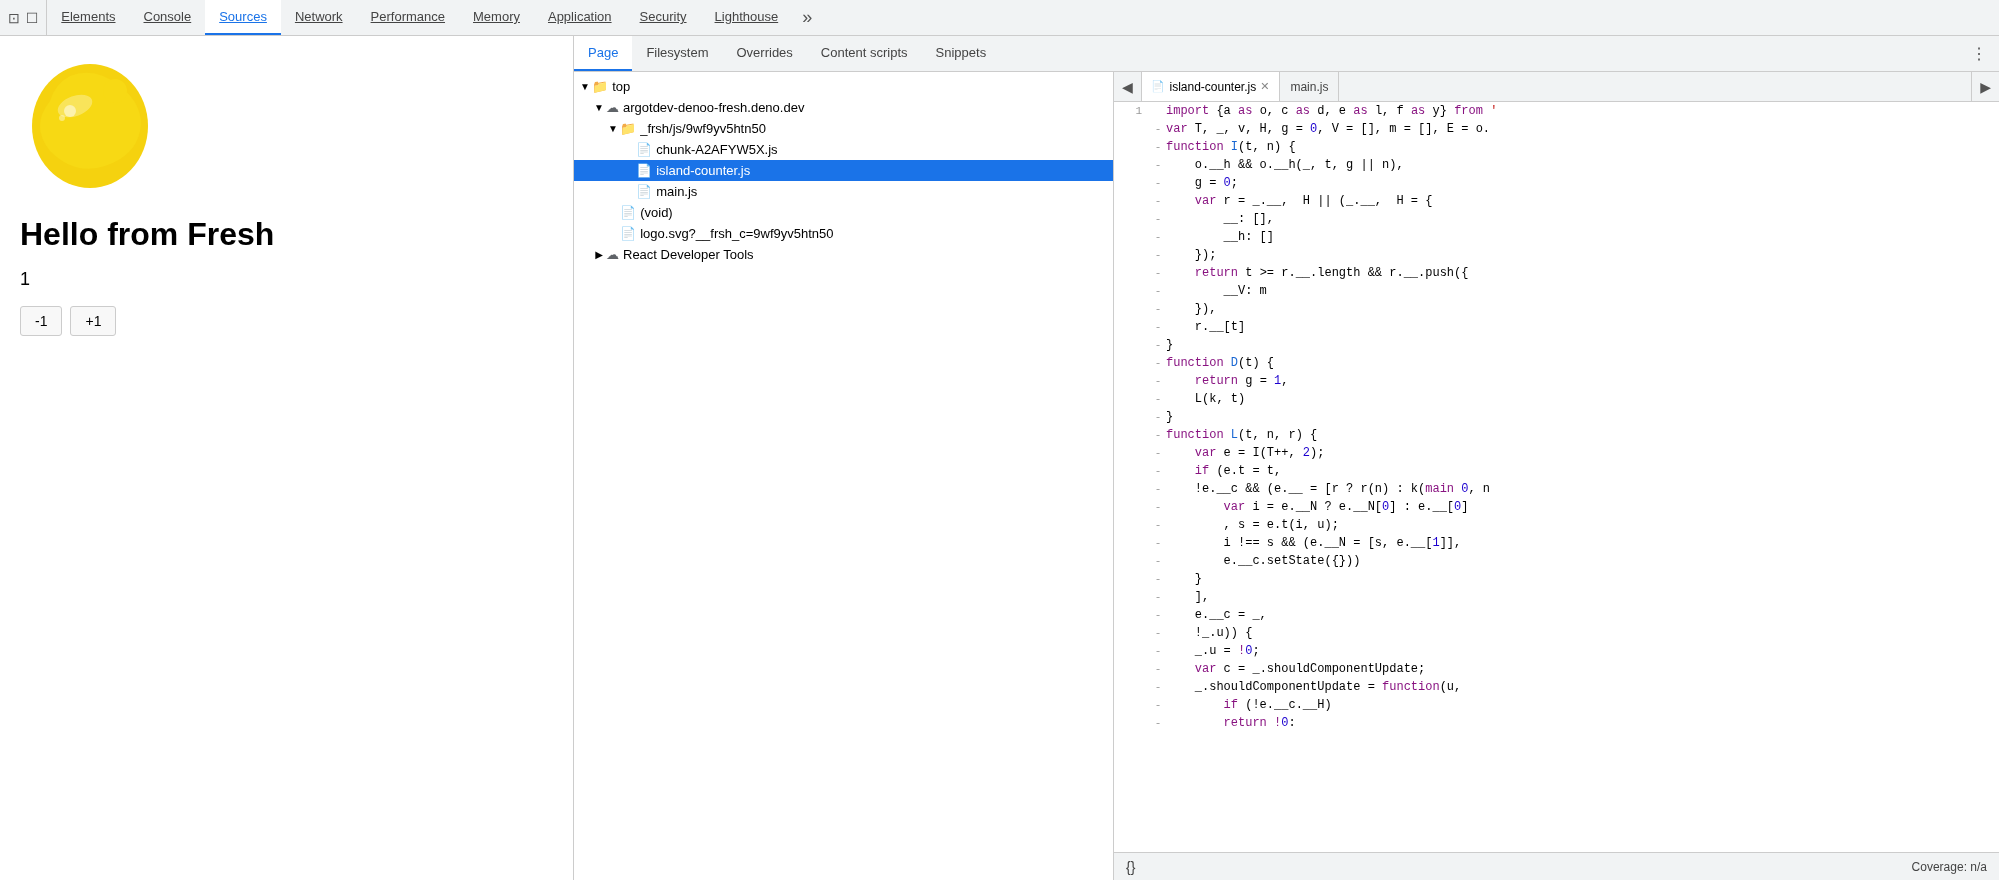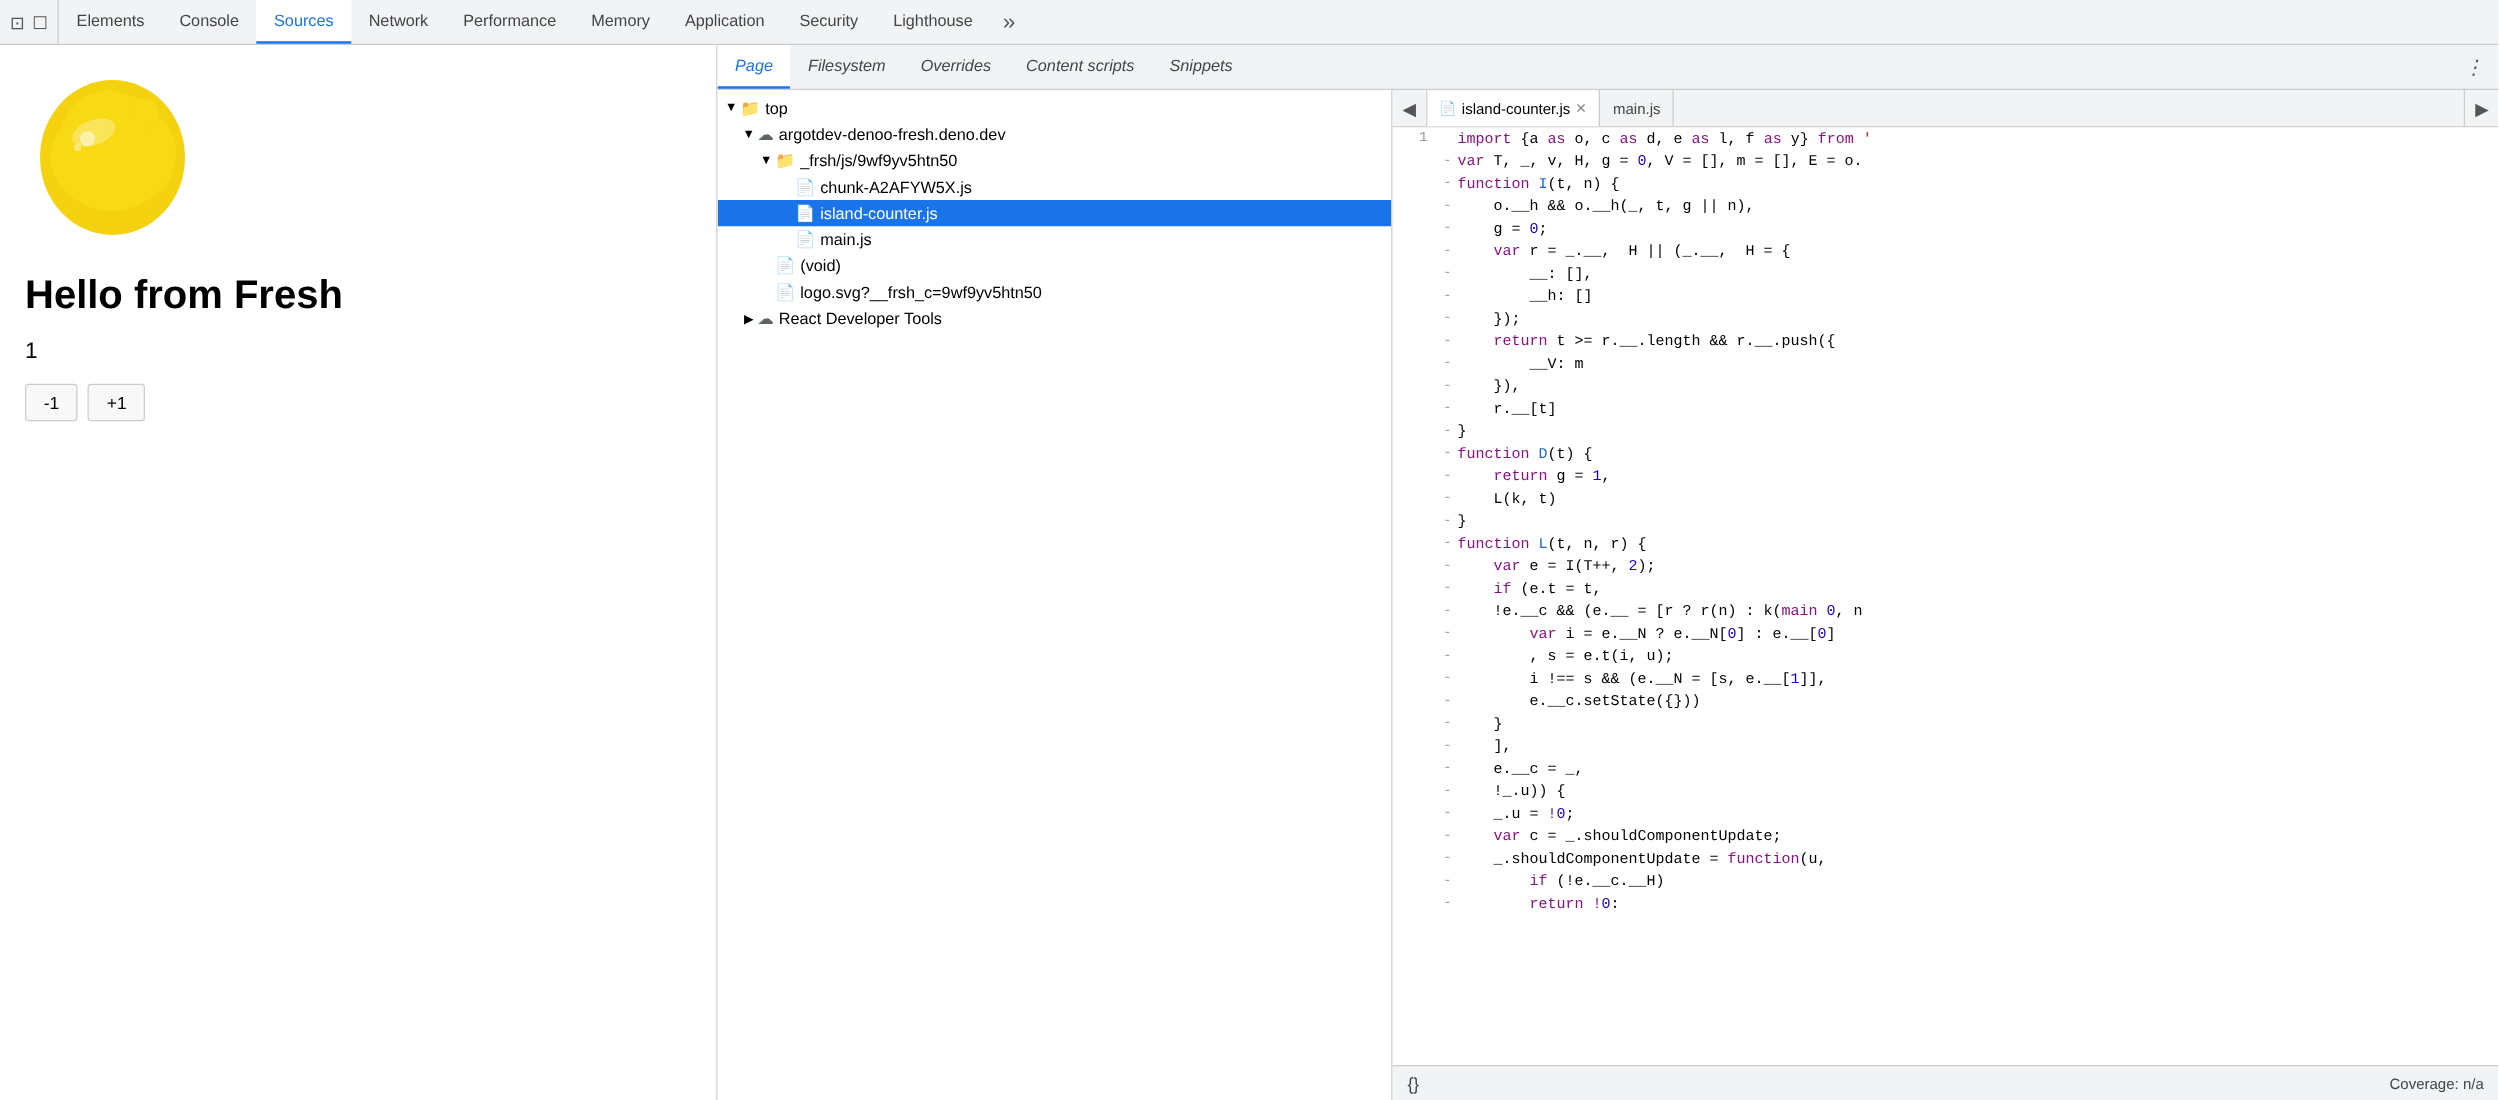--- a/index.html
+++ b/index.html
@@ -36,20 +36,21 @@
     .devtools-tab {
       padding: 12px 14px;
       height: 100%;
       display: flex;
       align-items: center;
       font-size: 13px;
       color: #444;
       cursor: pointer;
       border-bottom: 2px solid transparent;
       white-space: nowrap;
+      text-decoration: underline;
     }
     .devtools-tab.active {
       color: #1a73e8;
       border-bottom: 2px solid #1a73e8;
       background: #fff;
       justify-content: flex-end;
     }
     .devtools-tab-more {
       padding: 0 10px;
       color: #555;
@@ -111,21 +112,20 @@
     }
 
     
     .sources-tabs {
       display: flex;
       align-items: center;
       background: #f1f3f4;
       border-bottom: 1px solid #ccc;
       height: 36px;
       flex-shrink: 0;
-      font-style: italic;
     }
     .sources-tab {
       padding: 0 14px;
       height: 100%;
       display: flex;
       align-items: center;
       font-size: 13px;
       color: #444;
       cursor: pointer;
       border-bottom: 2px solid transparent;

